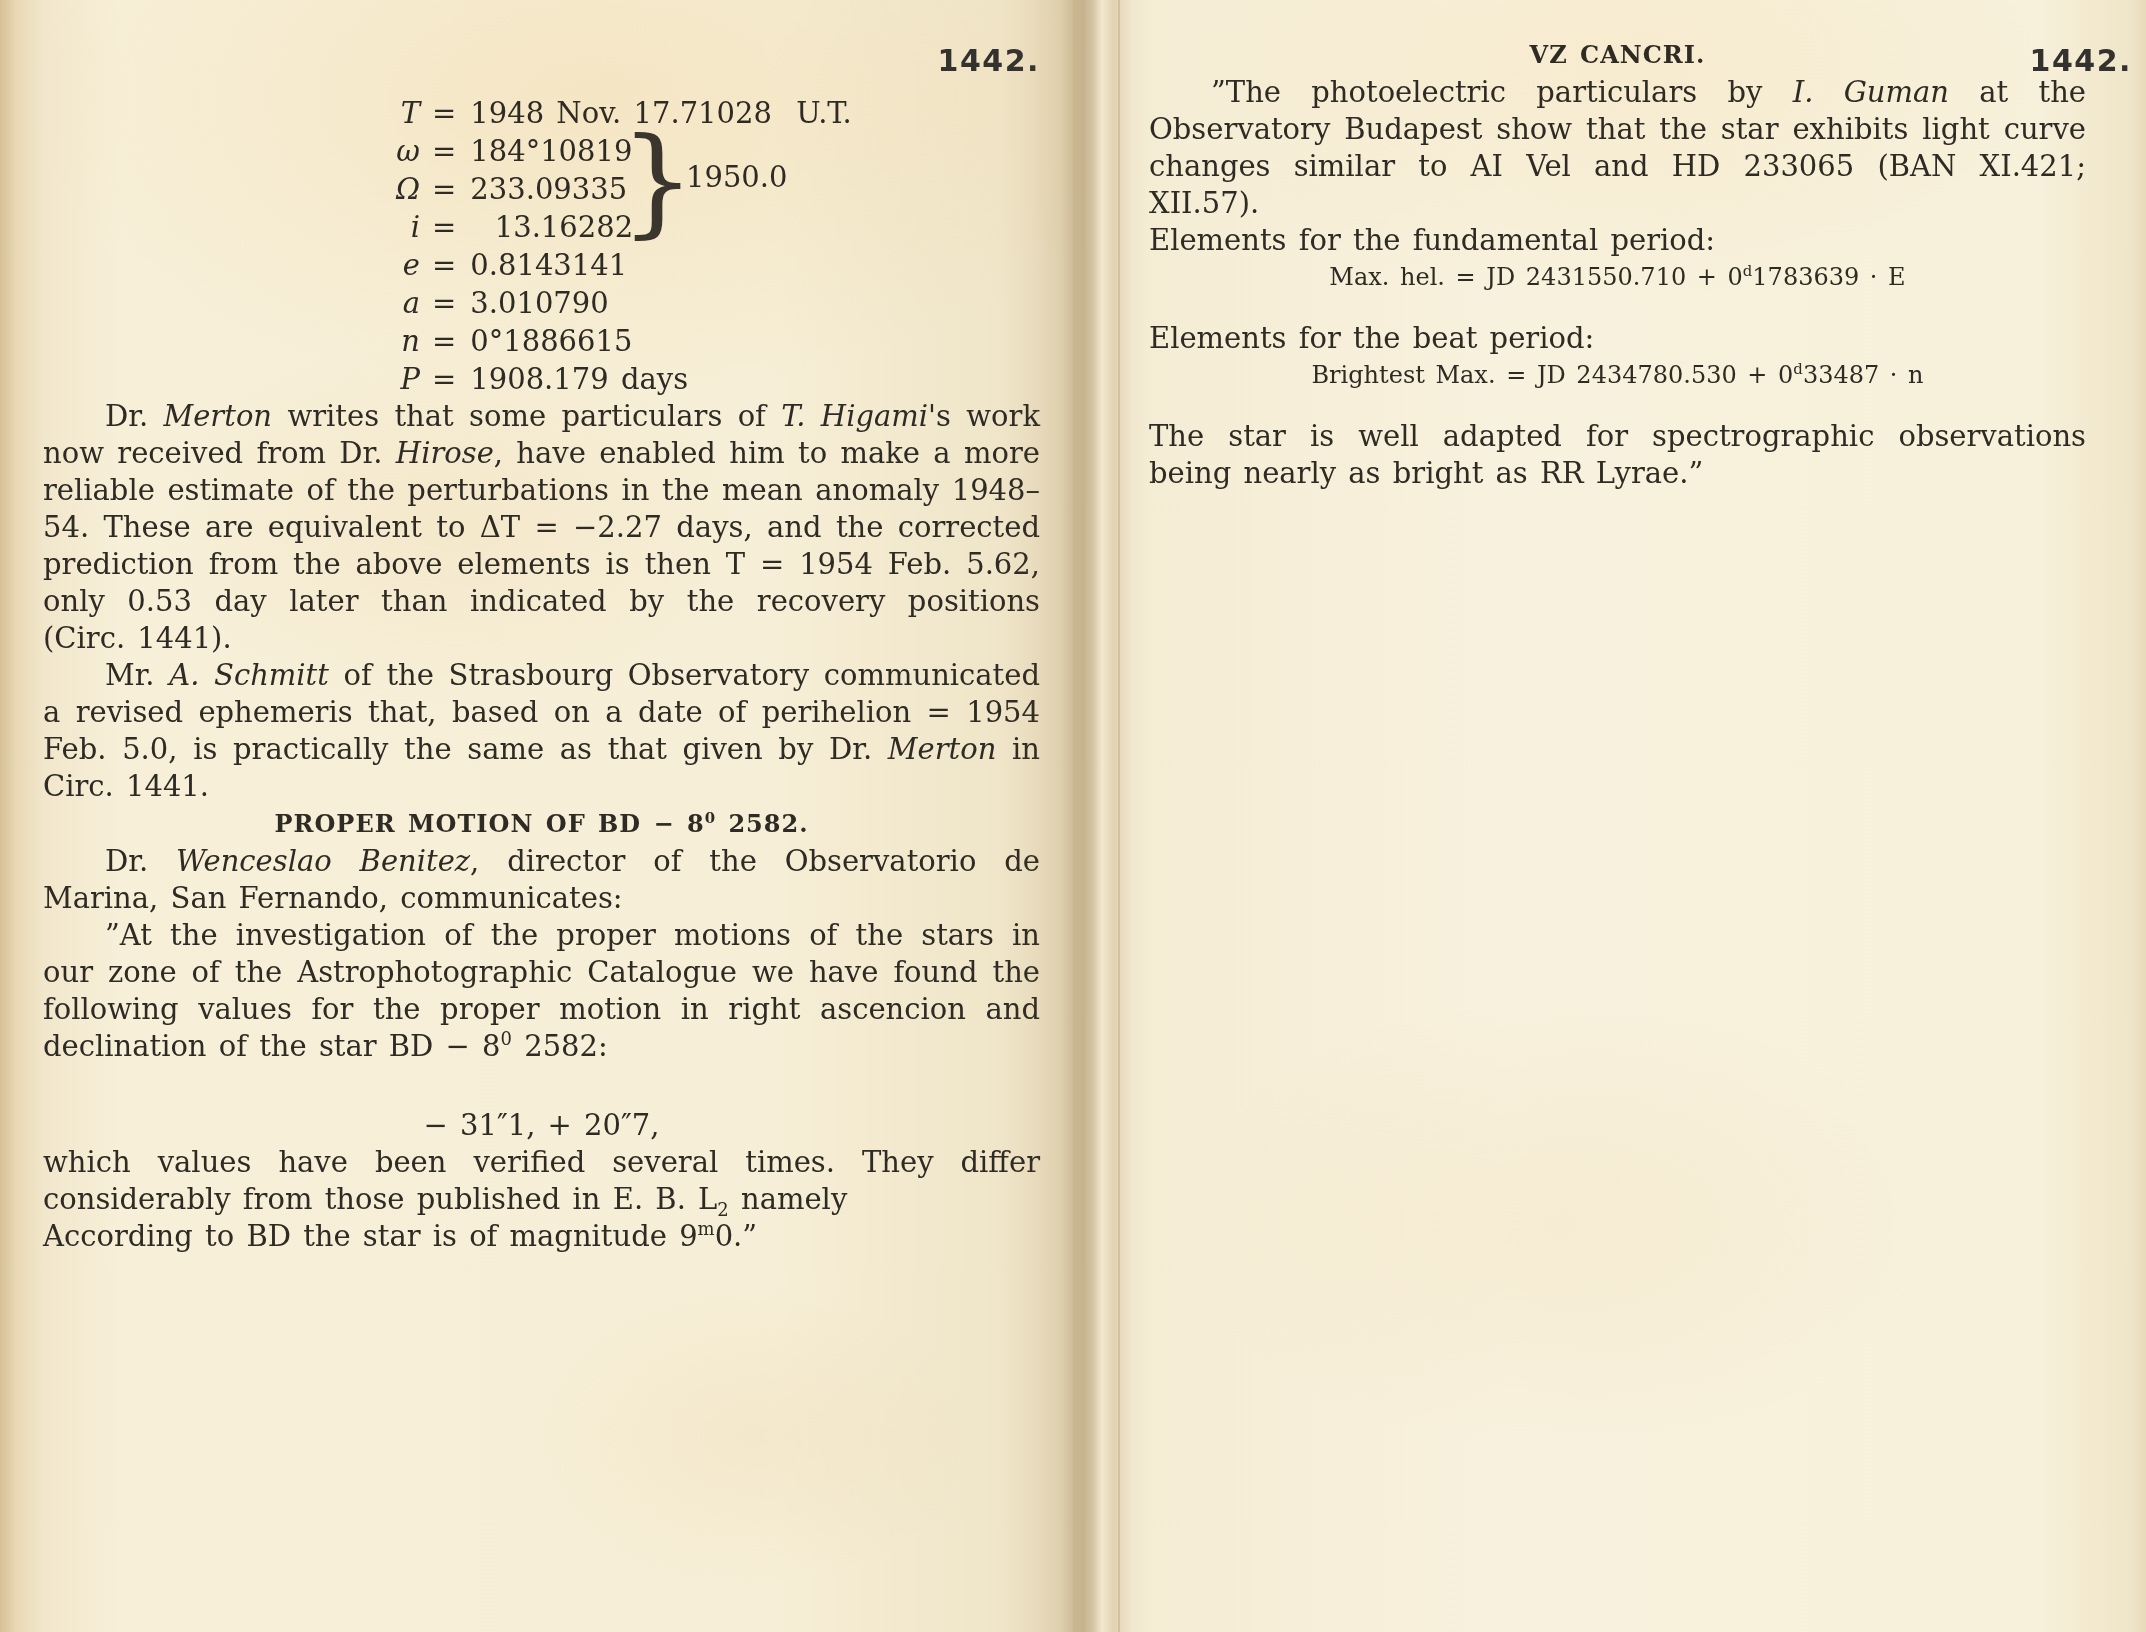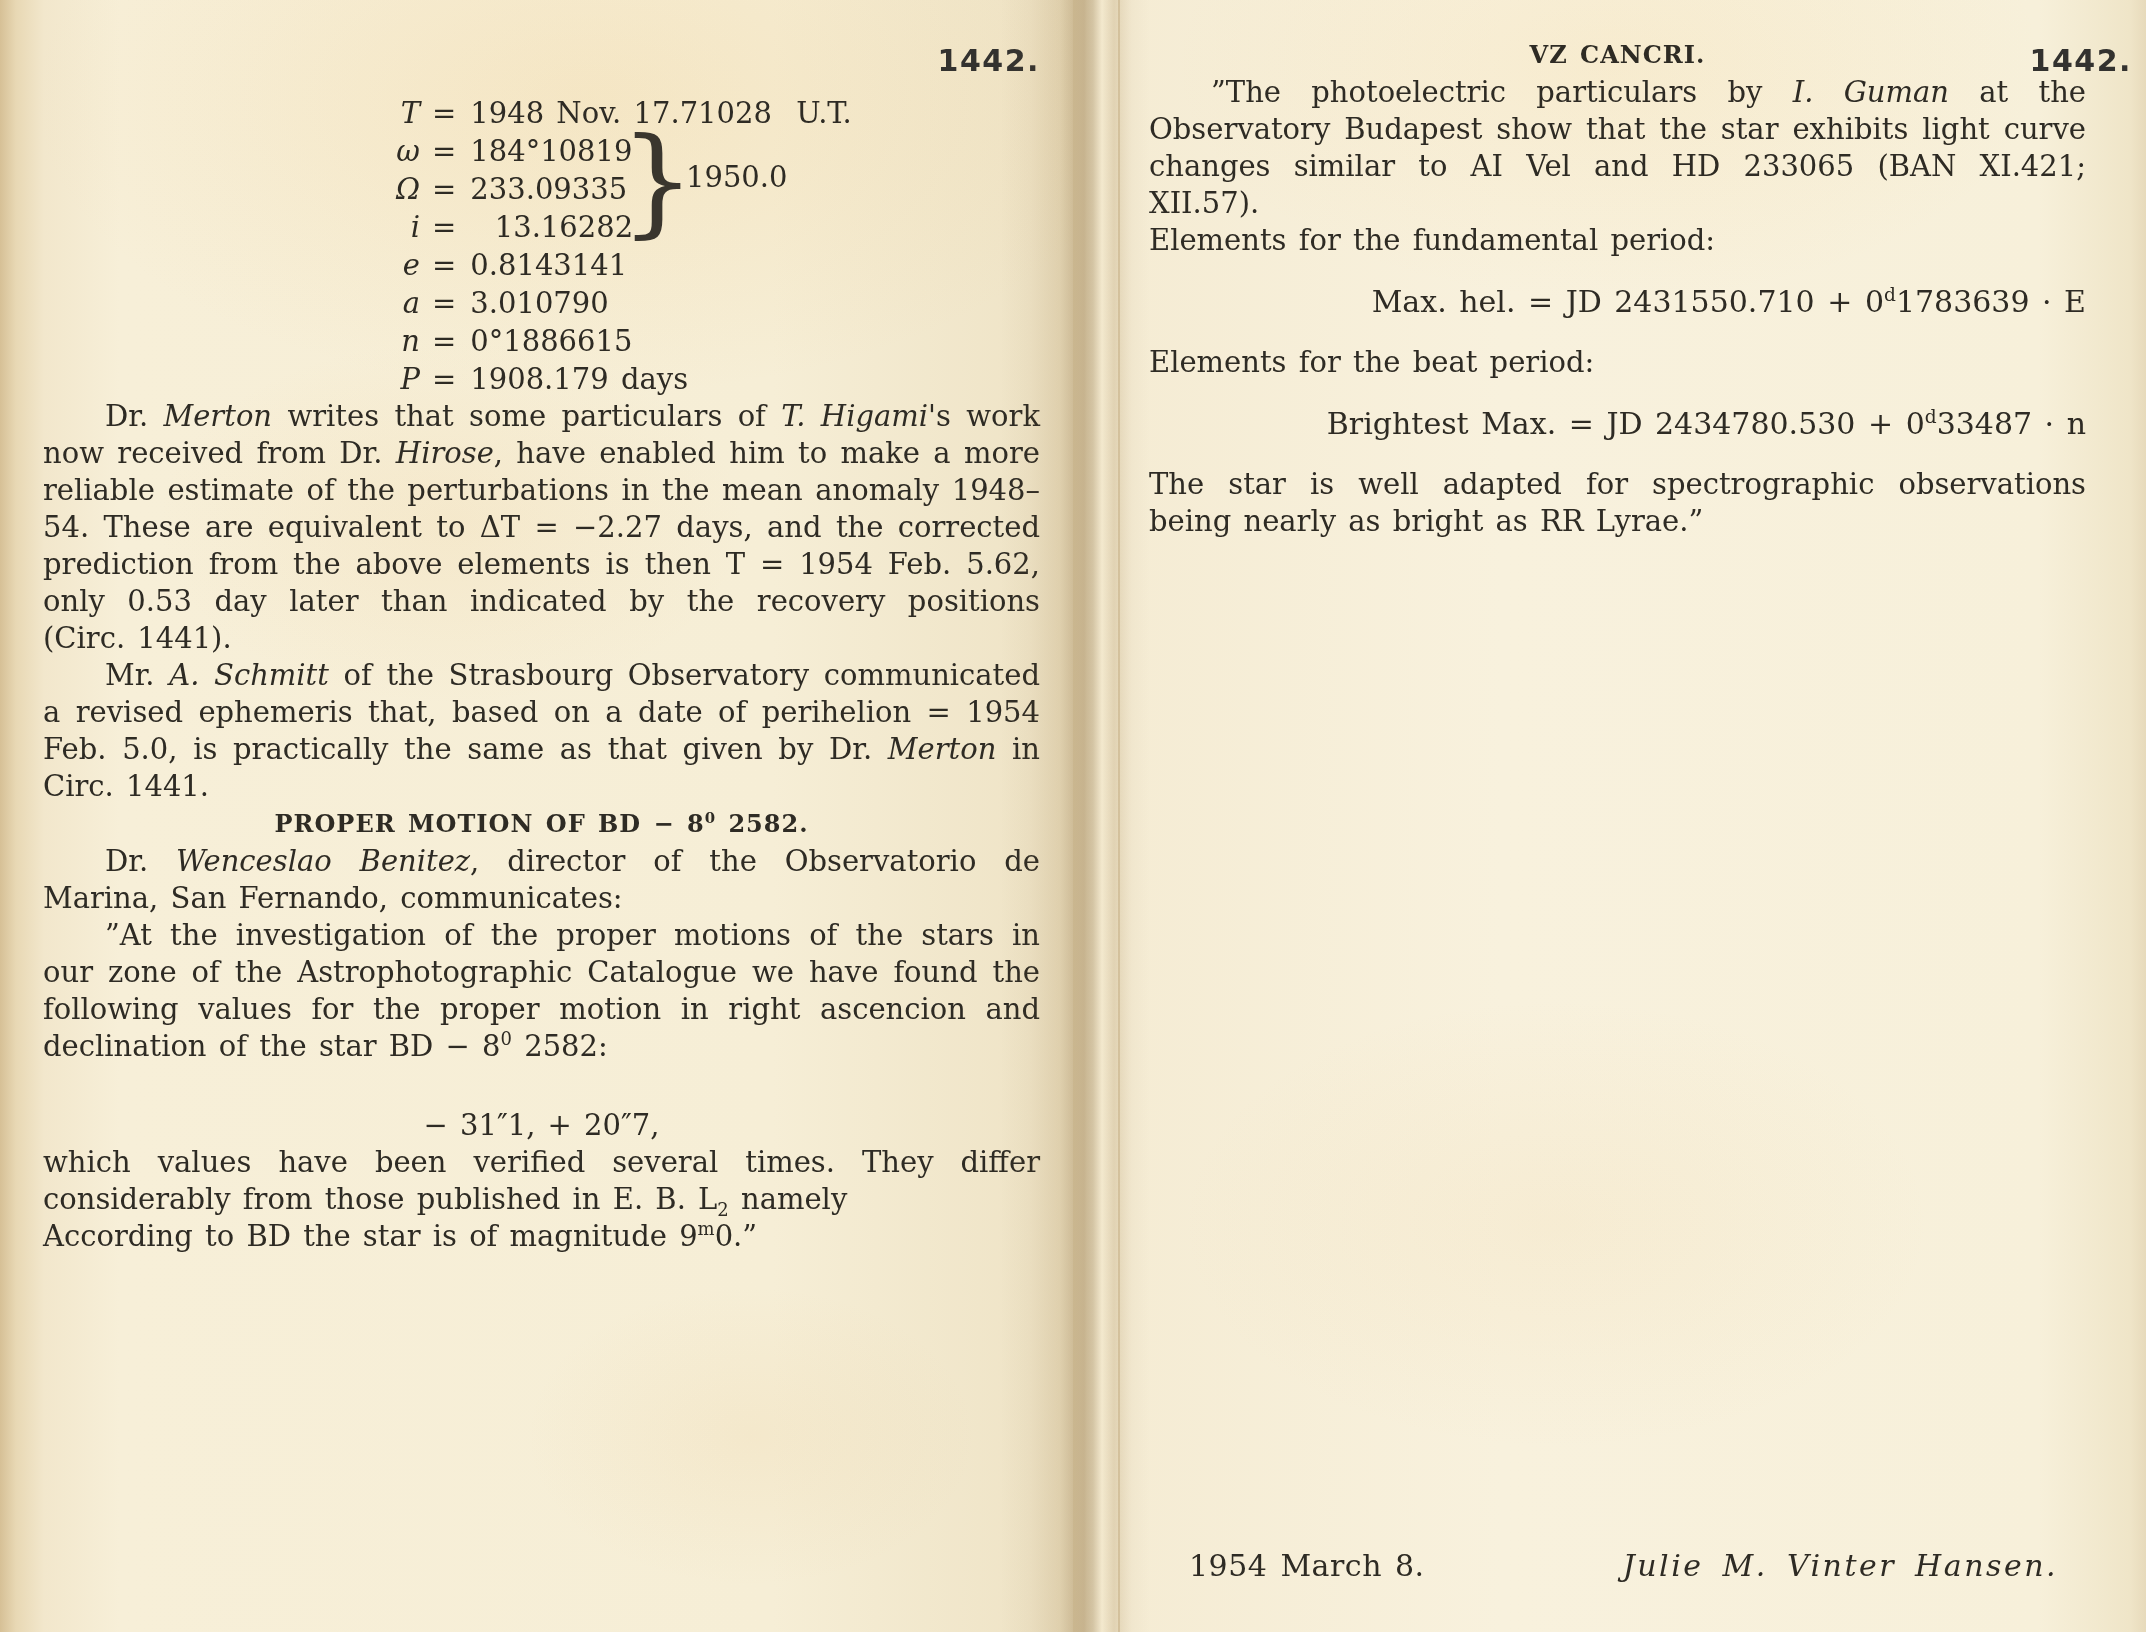--- a/index.html
+++ b/index.html
@@ -95,21 +95,21 @@
   .m-p3{margin-top:12px;}
   .m-v1{margin-top:42px;}
   .m-p5{margin-top:42px;}
   .m-v2{margin-top:40px;}
   .m-p6{margin-top:40px;}
 
   .r-h{margin-top:72px;}
   .r-p1{margin-top:20px;}
   .r-label{margin-top:10px;text-align:left;}
   .r-label2{margin-top:26px;text-align:left;}
-  .r-formula{margin-top:24px;margin-bottom:24px;font-size:30px;text-align:right;}
+  .r-formula{margin-bottom:24px;font-size:24px;}
   .r-amp{margin-top:26px;text-align:left;}
 
   .footer{
     position:absolute;bottom:48px;left:76px;right:60px;
     display:flex;justify-content:space-between;align-items:baseline;
     font-size:30px;
   }
   .footer .date{margin-left:40px;letter-spacing:0.5px;}
   .footer .signature{margin-right:28px;font-style:italic;letter-spacing:2.5px;word-spacing:7px;}
 </style>
@@ -191,21 +191,17 @@
     <p class="body indent"><span>”The photoelectric particulars by </span><span class="it">I. Guman</span><span> at the Observatory Budapest show that the star exhibits light curve changes similar to AI Vel and HD 233065 (BAN XI.421; XII.57).</span></p>
 
     <p class="body r-label">Elements for the fundamental period:</p>
     <p class="center-line r-formula"><span>Max. hel. = JD 2431550.710 + 0</span><span class="sup">d</span><span>1783639 · E</span></p>
 
     <p class="body r-label2">Elements for the beat period:</p>
     <p class="center-line r-formula"><span>Brightest Max. = JD 2434780.530 + 0</span><span class="sup">d</span><span>33487 · n</span></p>
 
     <p class="body"><span>The star is well adapted for spectrographic observations being nearly as bright as RR Lyrae.”</span></p>
 
-    <div class="footer">
-      <span class="date">1954 March 8.</span>
-      <span class="signature">Julie M. Vinter Hansen.</span>
-    </div>
   </div>
 
   <div class="gutter"></div>
   <div class="crease"></div>
 </div>
 
 </body></html>

